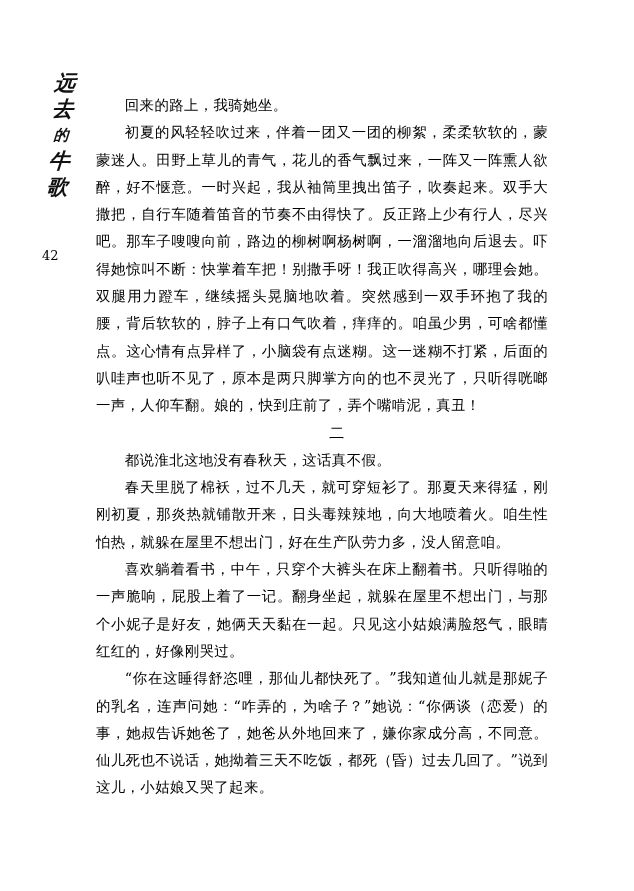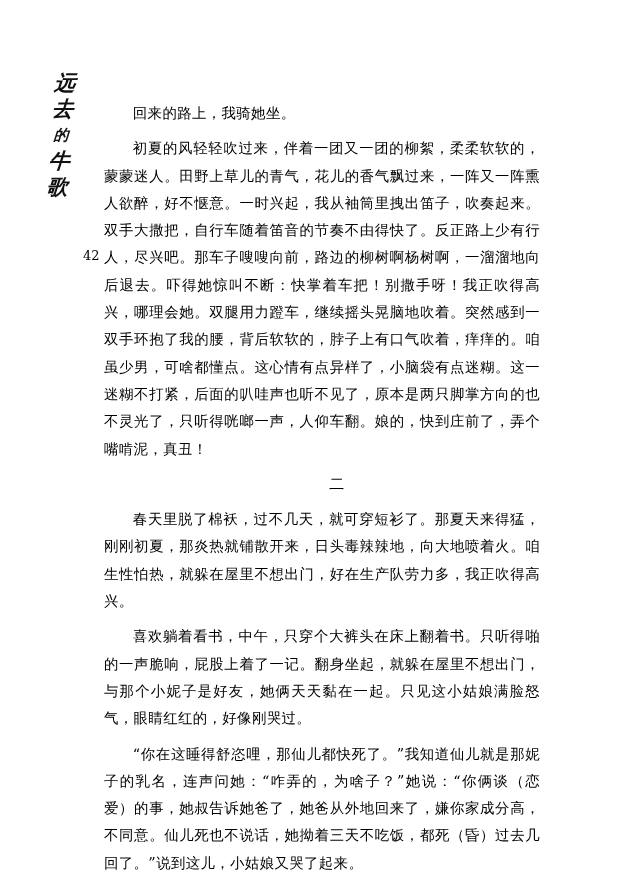--- a/index.html
+++ b/index.html
@@ -47,38 +47,37 @@
     font-size: 15px;
   }
 
   .folio {
     position: absolute;
     left: 42px;
     top: 248px;
     font-family: "DejaVu Serif", serif;
     font-size: 13px;
     color: #000000;
-    margin-left: 41px;
   }
 
   .body-col {
     position: absolute;
     left: 96px;
     top: 92px;
     width: 452px;
     font-family: "DejaVu Serif", serif;
     font-size: 14.4px;
     line-height: 27.3px;
     color: #000000;
     text-align: justify;
     text-justify: inter-character;
   }
 
   .body-col p {
-    margin: 8px;
+    margin: 0;
     text-indent: 2em;
     letter-spacing: 0.4px;
   }
 
   .section-num {
     margin: 6px 0 2px 0;
     text-indent: 0;
     text-align: center;
     font-family: "DejaVu Serif", serif;
     font-size: 15px;
@@ -99,19 +98,20 @@
   </div>
 
   <div class="folio">42</div>
 
   <div class="body-col">
     <p>回来的路上，我骑她坐。</p>
     <p>初夏的风轻轻吹过来，伴着一团又一团的柳絮，柔柔软软的，蒙蒙迷人。田野上草儿的青气，花儿的香气飘过来，一阵又一阵熏人欲醉，好不惬意。一时兴起，我从袖筒里拽出笛子，吹奏起来。双手大撒把，自行车随着笛音的节奏不由得快了。反正路上少有行人，尽兴吧。那车子嗖嗖向前，路边的柳树啊杨树啊，一溜溜地向后退去。吓得她惊叫不断：快掌着车把！别撒手呀！我正吹得高兴，哪理会她。双腿用力蹬车，继续摇头晃脑地吹着。突然感到一双手环抱了我的腰，背后软软的，脖子上有口气吹着，痒痒的。咱虽少男，可啥都懂点。这心情有点异样了，小脑袋有点迷糊。这一迷糊不打紧，后面的叭哇声也听不见了，原本是两只脚掌方向的也不灵光了，只听得咣啷一声，人仰车翻。娘的，快到庄前了，弄个嘴啃泥，真丑！</p>
 
     <p class="section-num">二</p>
 
-    <p>春天里脱了棉袄，过不几天，就可穿短衫了。那夏天来得猛，刚刚初夏，那炎热就铺散开来，日头毒辣辣地，向大地喷着火。咱生性怕热，就躲在屋里不想出门，好在生产队劳力多，我正吹得高兴。</p>
+    <p>都说淮北这地没有春秋天，这话真不假。</p>
+    <p>春天里脱了棉袄，过不几天，就可穿短衫了。那夏天来得猛，刚刚初夏，那炎热就铺散开来，日头毒辣辣地，向大地喷着火。咱生性怕热，就躲在屋里不想出门，好在生产队劳力多，没人留意咱。</p>
     <p>喜欢躺着看书，中午，只穿个大裤头在床上翻着书。只听得啪的一声脆响，屁股上着了一记。翻身坐起，就躲在屋里不想出门，与那个小妮子是好友，她俩天天黏在一起。只见这小姑娘满脸怒气，眼睛红红的，好像刚哭过。</p>
     <p>“你在这睡得舒恣哩，那仙儿都快死了。”我知道仙儿就是那妮子的乳名，连声问她：“咋弄的，为啥子？”她说：“你俩谈（恋爱）的事，她叔告诉她爸了，她爸从外地回来了，嫌你家成分高，不同意。仙儿死也不说话，她拗着三天不吃饭，都死（昏）过去几回了。”说到这儿，小姑娘又哭了起来。</p>
 
   </div>
 
 </div>
 
 </body></html>

